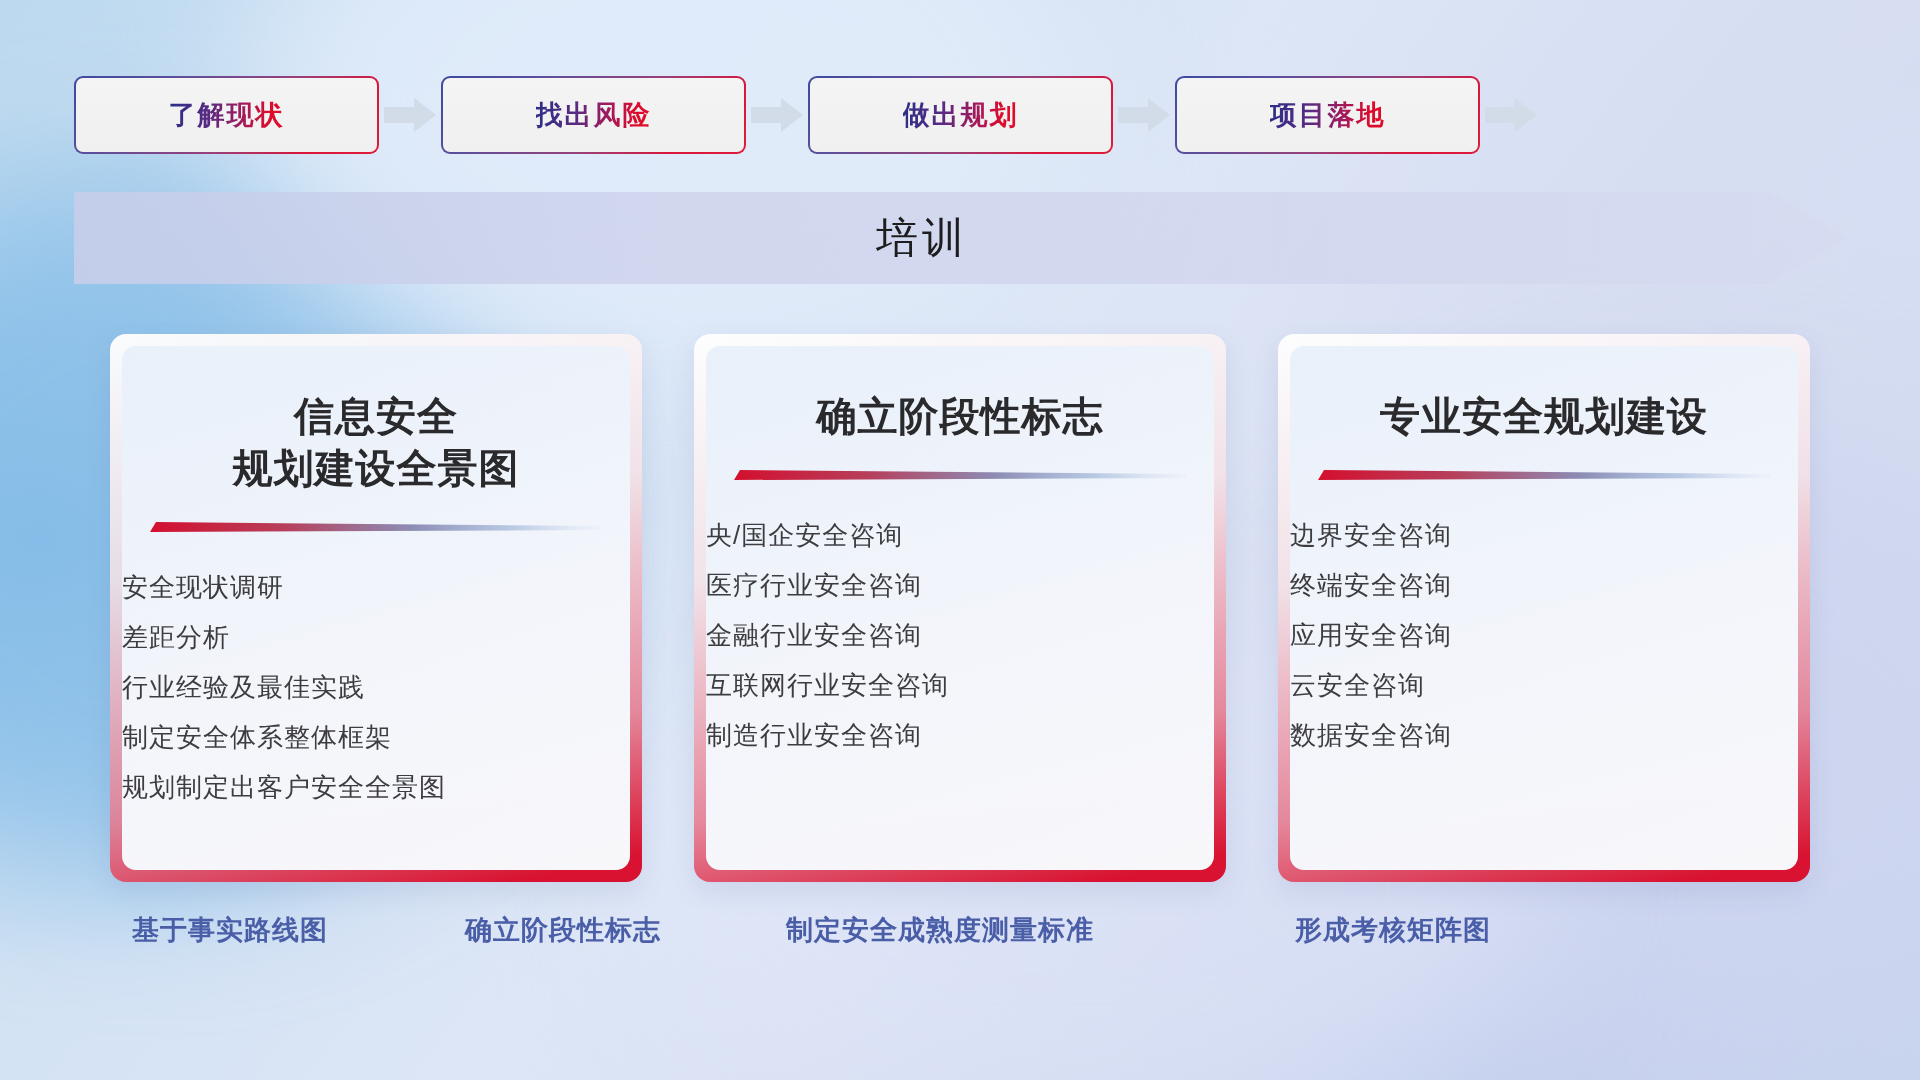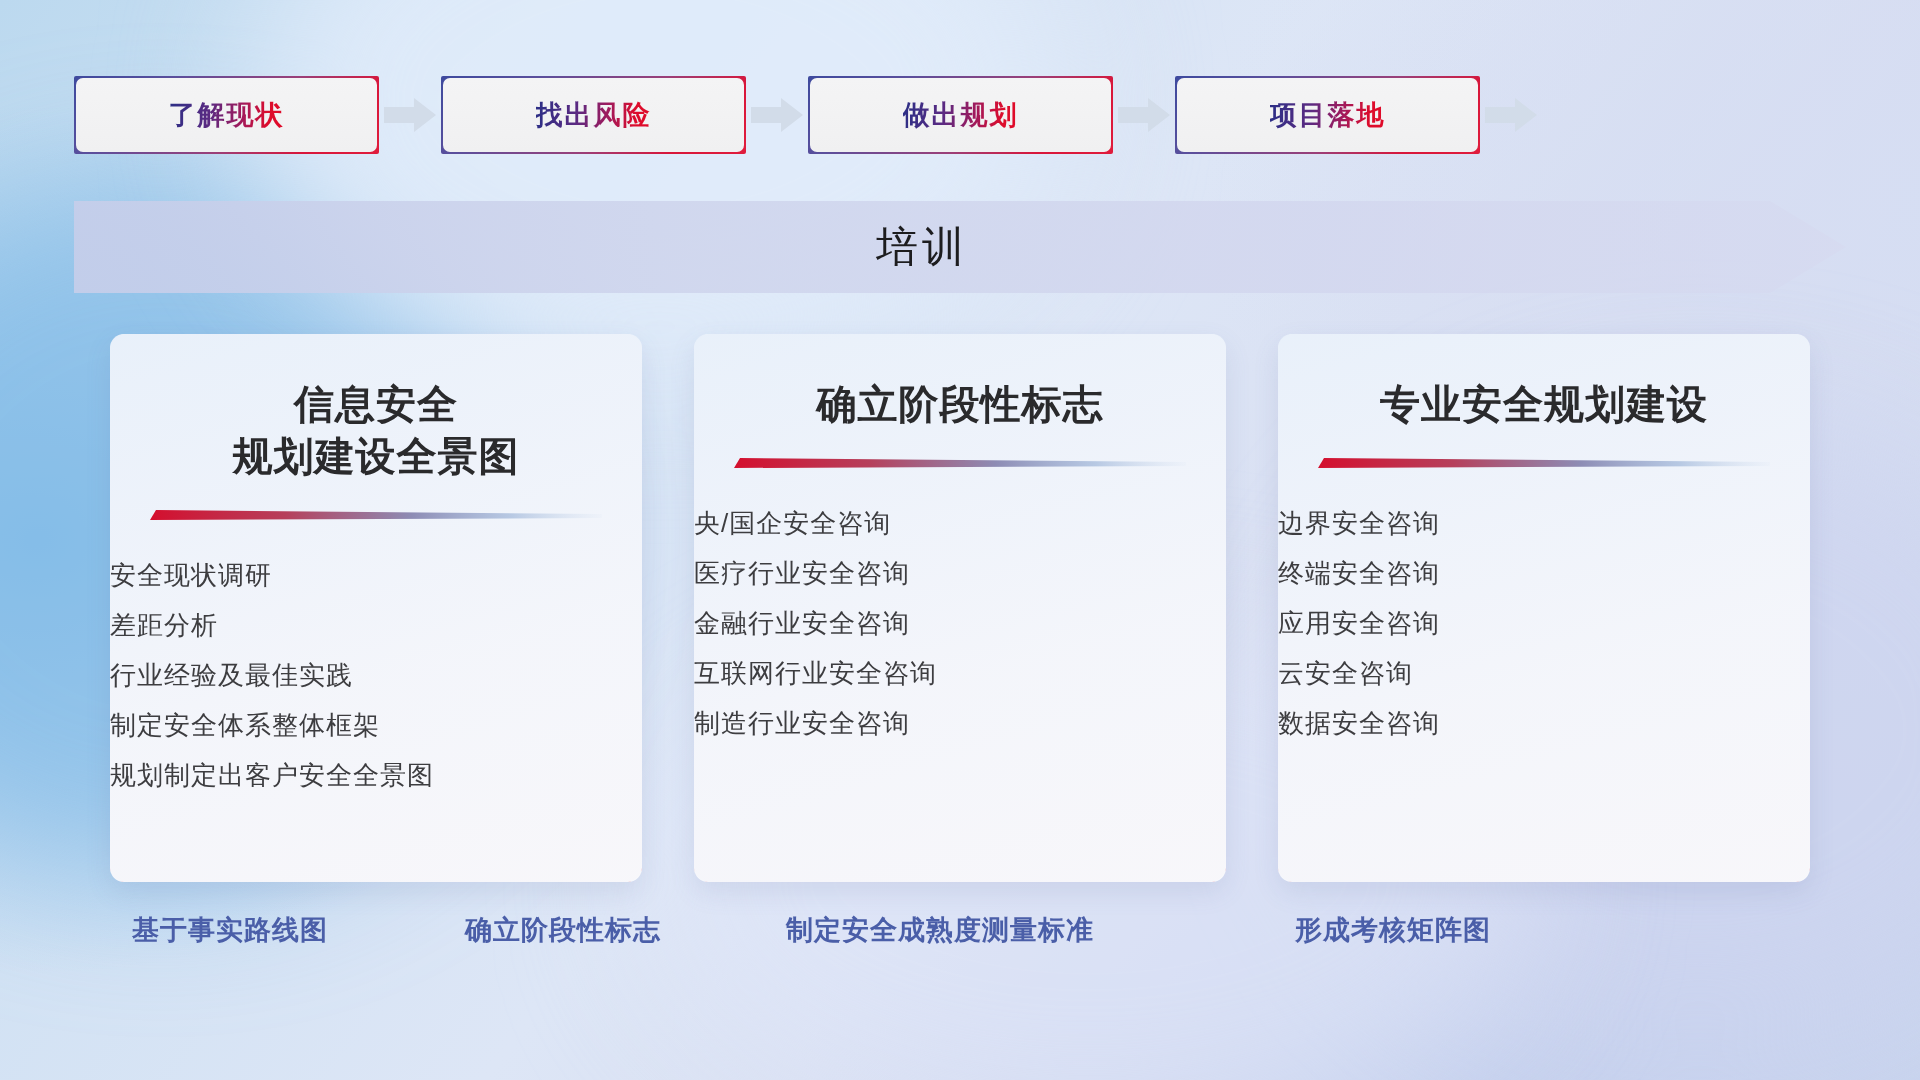--- a/index.html
+++ b/index.html
@@ -43,21 +43,21 @@
     width: 1772px;
     height: 78px;
     display: flex;
     align-items: center;
   }
   .step-wrap { display: flex; align-items: center; }
   .step-box {
     position: relative;
     width: 305px;
     height: 78px;
-    border-radius: 2px;
+    border-radius: 9px;
     padding: 2px;
     background: linear-gradient(138deg, #3e4a9e 0%, #5b4f9c 26%, #9b3f78 58%, #d8163a 80%, #e01c3c 100%);
     box-sizing: border-box;
   }
   .step-inner {
     width: 100%;
     height: 100%;
     border-radius: 7px;
     background: linear-gradient(180deg, #f4f4f5 0%, #f0f0f1 100%);
     display: flex;
@@ -83,21 +83,21 @@
     display: flex;
     align-items: center;
     justify-content: center;
   }
   .step-arrow svg { display: block; }
 
   
   #banner {
     position: absolute;
     left: 74px;
-    top: 201px;
+    top: 192px;
     width: 1772px;
     height: 92px;
   }
   #banner .bshape {
     position: absolute;
     inset: 0;
     background: linear-gradient(92deg, rgba(198,206,234,0.92) 0%, rgba(206,212,236,0.85) 35%, rgba(210,214,238,0.8) 70%, rgba(214,218,240,0.72) 100%);
     -webkit-clip-path: polygon(0 0, calc(100% - 76px) 0, 100% 50%, calc(100% - 76px) 100%, 0 100%);
     clip-path: polygon(0 0, calc(100% - 76px) 0, 100% 50%, calc(100% - 76px) 100%, 0 100%);
   }
@@ -123,21 +123,21 @@
     width: 1700px;
     height: 548px;
     display: flex;
     justify-content: space-between;
   }
   .card {
     position: relative;
     width: 532px;
     height: 548px;
     border-radius: 16px;
-    padding: 0;
+    padding: 12px;
     box-sizing: border-box;
     background: linear-gradient(168deg,
         rgba(255,255,255,0.95) 0%,
         rgba(246,226,230,0.85) 38%,
         rgba(230,120,140,0.85) 74%,
         #d81230 96%,
         #d81230 100%);
     box-shadow: 0 10px 26px rgba(90,110,160,0.13);
   }
   .card-inner {

